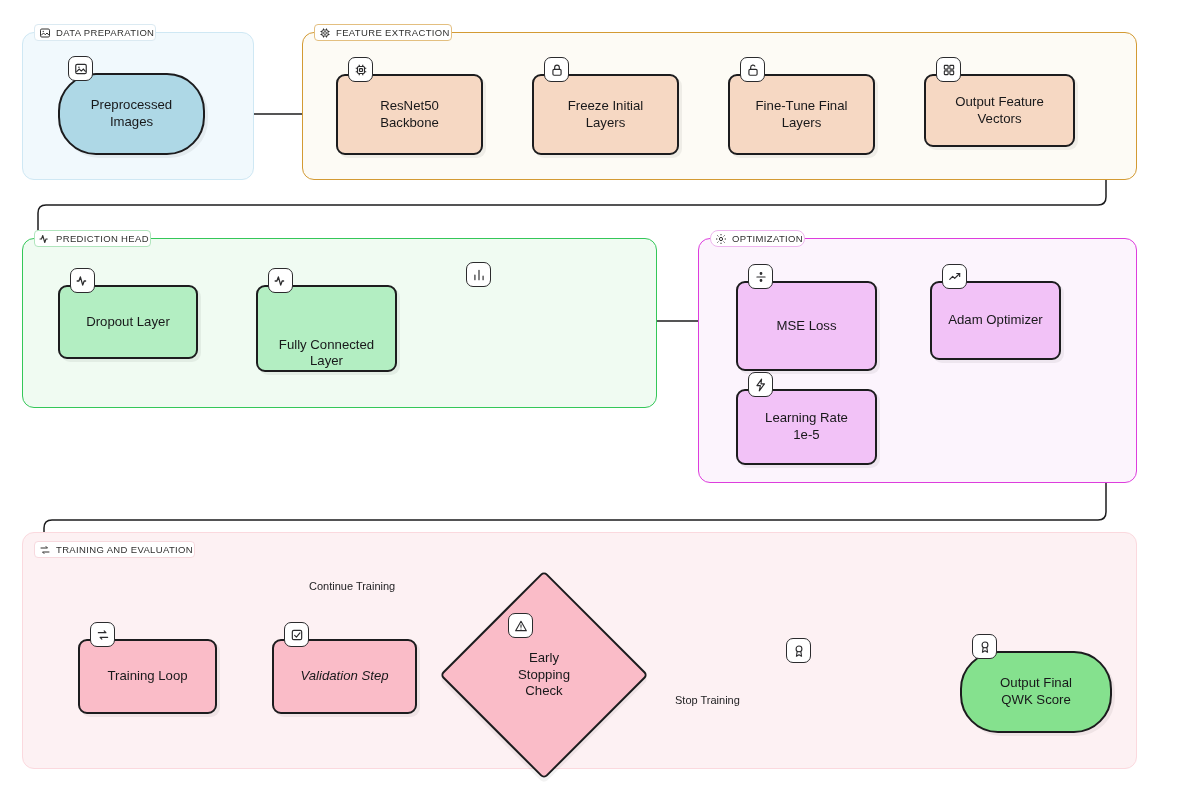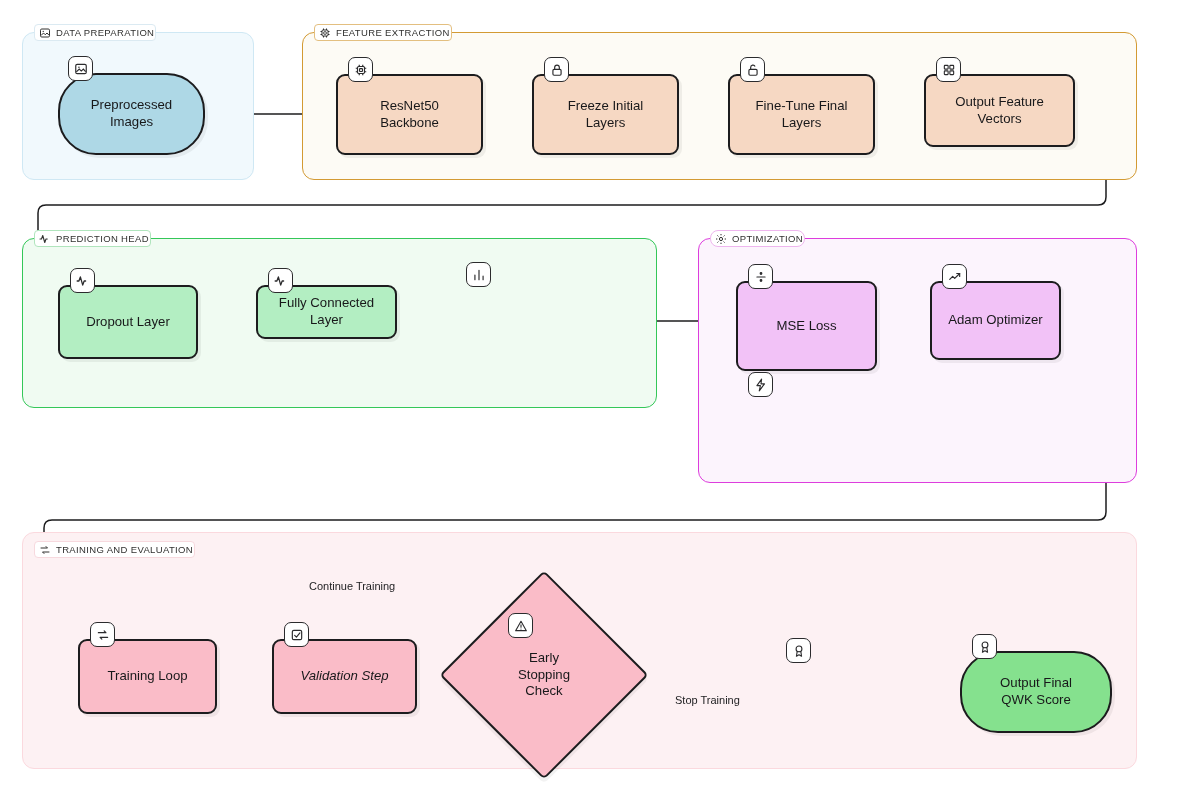--- a/index.html
+++ b/index.html
@@ -228,21 +228,21 @@
   </div>
   <div class="node n-green" style="left:58px;top:285px;width:140px;height:74px;">
     <span class="lbl">Dropout Layer</span>
   </div>
 
   <div class="badge" style="left:268px;top:268px;">
     <svg viewBox="0 0 24 24" width="14" height="14" fill="none" stroke="#2b2b2d" stroke-width="2.2" stroke-linecap="round" stroke-linejoin="round">
       <path d="M2 12h3l2.5-7 4 14 2.5-7h2.5"></path>
     </svg>
   </div>
-  <div class="node n-green" style="left:256px;top:285px;width:141px;height:54px;">
+  <div class="node n-green" style="left:256px;top:285px;width:141px;height:87px;align-items:flex-end;">
     <span class="lbl">Fully Connected<br>Layer</span>
   </div>
 
   <div class="badge" style="left:466px;top:262px;">
     <svg viewBox="0 0 24 24" width="14" height="14" fill="none" stroke="#2b2b2d" stroke-width="2" stroke-linecap="round">
       <path d="M5 20V12M12 20V4M19 20v-6"></path>
     </svg>
   </div>
 
   <div class="badge" style="left:748px;top:264px;">
@@ -264,20 +264,23 @@
   </div>
   <div class="node n-mag" style="left:930px;top:281px;width:131px;height:79px;">
     <span class="lbl">Adam Optimizer</span>
   </div>
 
   <div class="badge" style="left:748px;top:372px;">
     <svg viewBox="0 0 24 24" width="14" height="14" fill="none" stroke="#2b2b2d" stroke-width="1.9" stroke-linejoin="round">
       <path d="M13 2L5 13h6l-2 9 9-12h-6z"></path>
     </svg>
   </div>
+  <div class="node n-mag" style="left:736px;top:389px;width:141px;height:76px;">
+    <span class="lbl">Learning Rate<br>1e-5</span>
+  </div>
 
   <div class="badge" style="left:90px;top:622px;">
     <svg viewBox="0 0 24 24" width="14" height="14" fill="none" stroke="#2b2b2d" stroke-width="2" stroke-linecap="round" stroke-linejoin="round">
       <path d="M4 8h13l-3-3M20 16H7l3 3"></path>
     </svg>
   </div>
   <div class="node n-pink" style="left:78px;top:639px;width:139px;height:75px;">
     <span class="lbl">Training Loop</span>
   </div>
 

